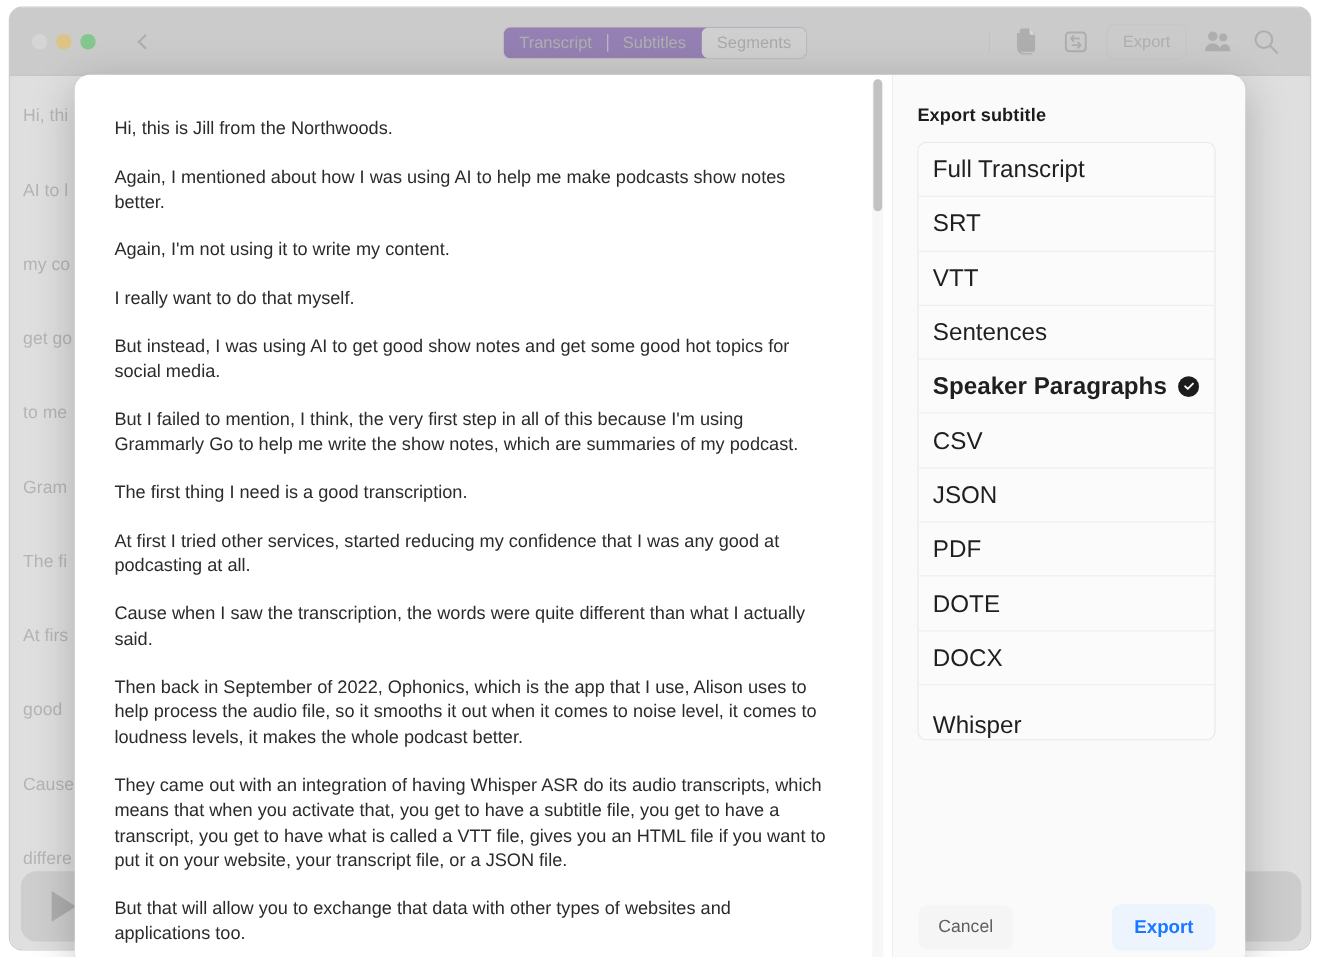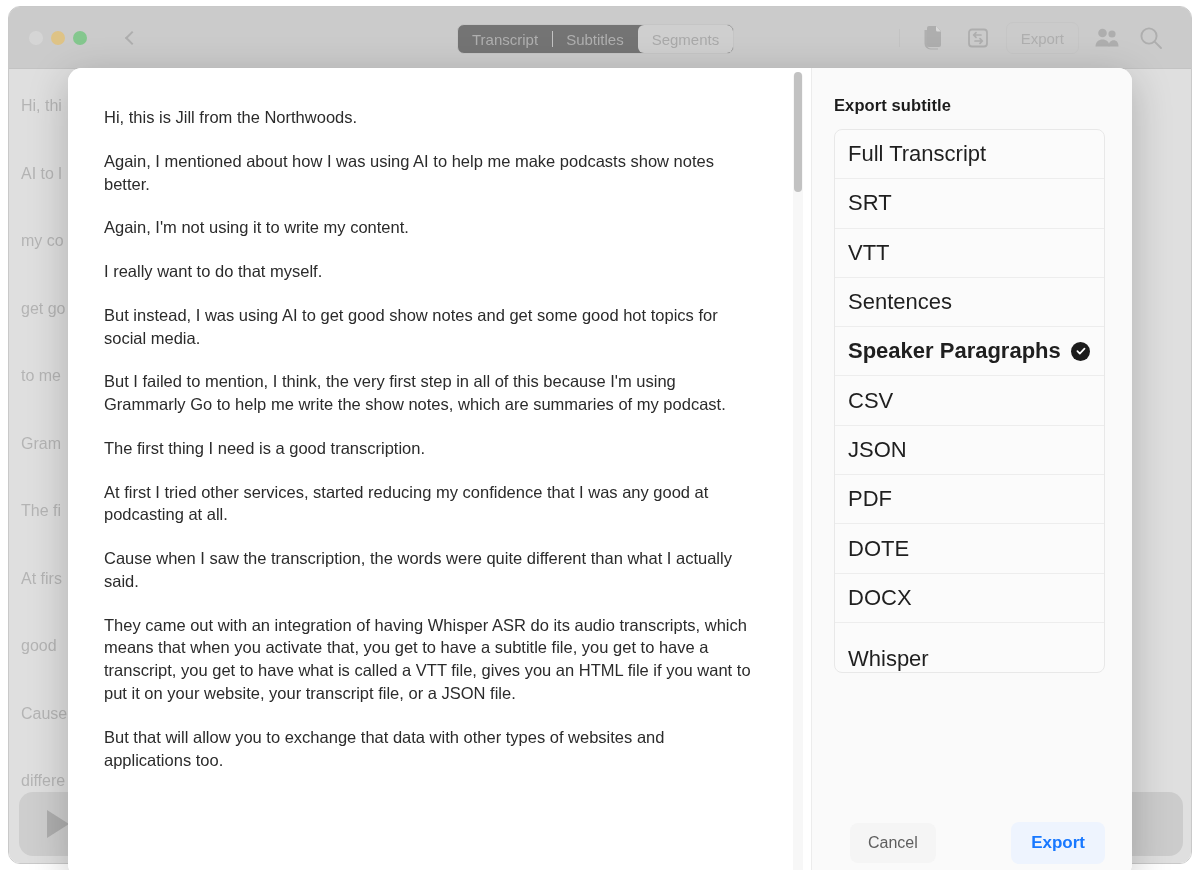--- a/index.html
+++ b/index.html
@@ -71,21 +71,21 @@
   }
 
   
   .segmented {
     position: absolute;
     left: 448px;
     top: 17px;
     display: flex;
     height: 30px;
     border-radius: 7px;
-    background: #000000;
+    background: #4c1d95;
     border: 1px solid #c2c2c2;
     overflow: hidden;
   }
   .seg {
     display: flex; align-items: center; justify-content: center;
     padding: 0 14px;
     font-size: 15px;
     color: #8e8e8e;
     position: relative;
     white-space: nowrap;
@@ -281,21 +281,21 @@
     width: 19px; height: 19px;
     border-radius: 50%;
     background: #1c1c1c;
     display: flex; align-items: center; justify-content: center;
     flex: 0 0 auto;
   }
   .check svg { display: block; }
 
   .export-actions {
     position: absolute;
-    left: 38px;
+    left: 23px;
     right: 27px;
     bottom: 14px;
     display: flex;
     align-items: center;
     justify-content: space-between;
   }
   .btn-cancel {
     background: #f5f5f5;
     border: none;
     border-radius: 8px;
@@ -418,20 +418,21 @@
       <div class="transcript-inner">
         <p class="tp">Hi, this is Jill from the Northwoods.</p>
         <p class="tp">Again, I mentioned about how I was using AI to help me make podcasts show notes better.</p>
         <p class="tp">Again, I'm not using it to write my content.</p>
         <p class="tp">I really want to do that myself.</p>
         <p class="tp">But instead, I was using AI to get good show notes and get some good hot topics for social media.</p>
         <p class="tp">But I failed to mention, I think, the very first step in all of this because I'm using Grammarly Go to help me write the show notes, which are summaries of my podcast.</p>
         <p class="tp">The first thing I need is a good transcription.</p>
         <p class="tp">At first I tried other services, started reducing my confidence that I was any good at podcasting at all.</p>
         <p class="tp">Cause when I saw the transcription, the words were quite different than what I actually said.</p>
+        <p class="tp">Then back in September of 2022, Ophonics, which is the app that I use, Alison uses to help process the audio file, so it smooths it out when it comes to noise level, it comes to loudness levels, it makes the whole podcast better.</p>
         <p class="tp">They came out with an integration of having Whisper ASR do its audio transcripts, which means that when you activate that, you get to have a subtitle file, you get to have a transcript, you get to have what is called a VTT file, gives you an HTML file if you want to put it on your website, your transcript file, or a JSON file.</p>
         <p class="tp">But that will allow you to exchange that data with other types of websites and applications too.</p>
       </div>
 
       <div class="scroll-track">
         <div class="scroll-thumb"></div>
       </div>
     </div>
 
     <div class="export-pane">

